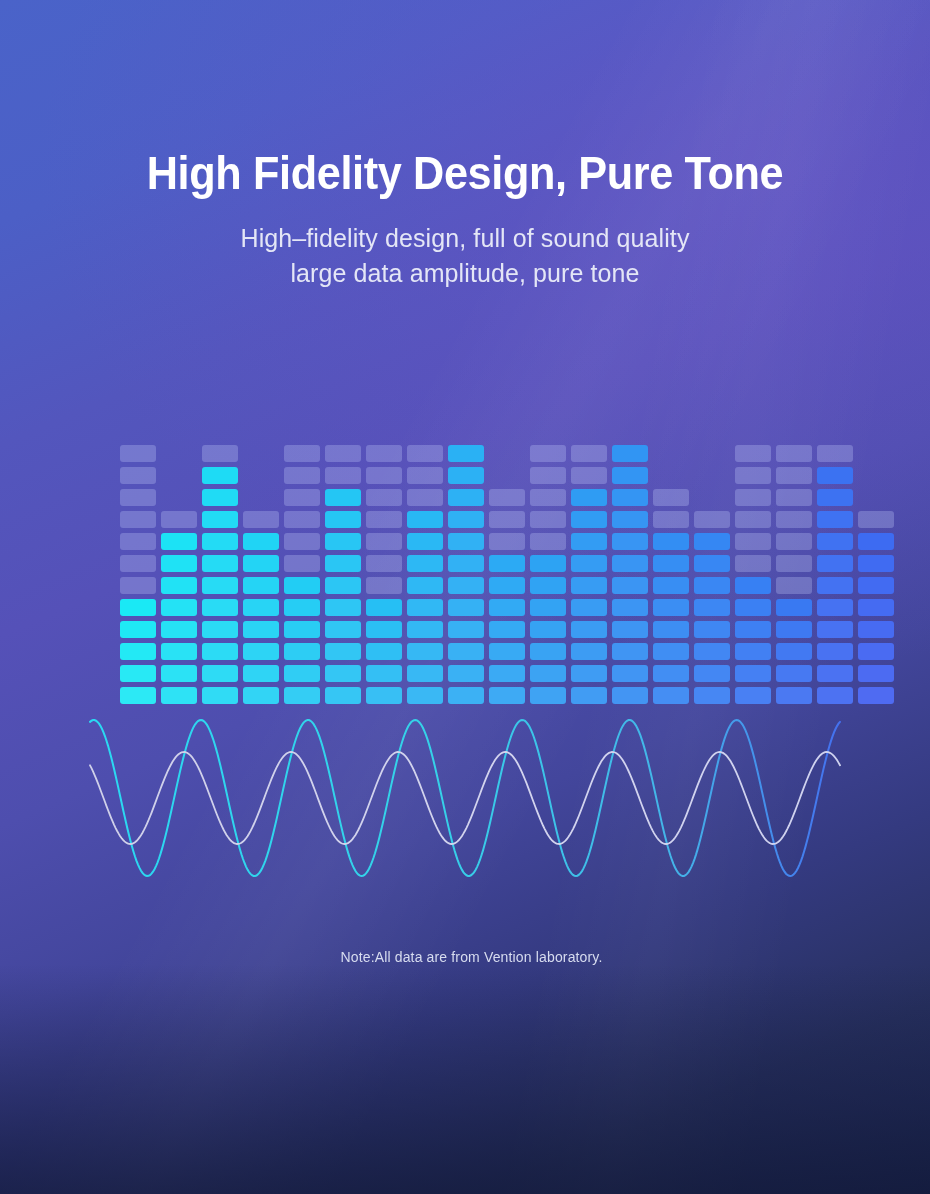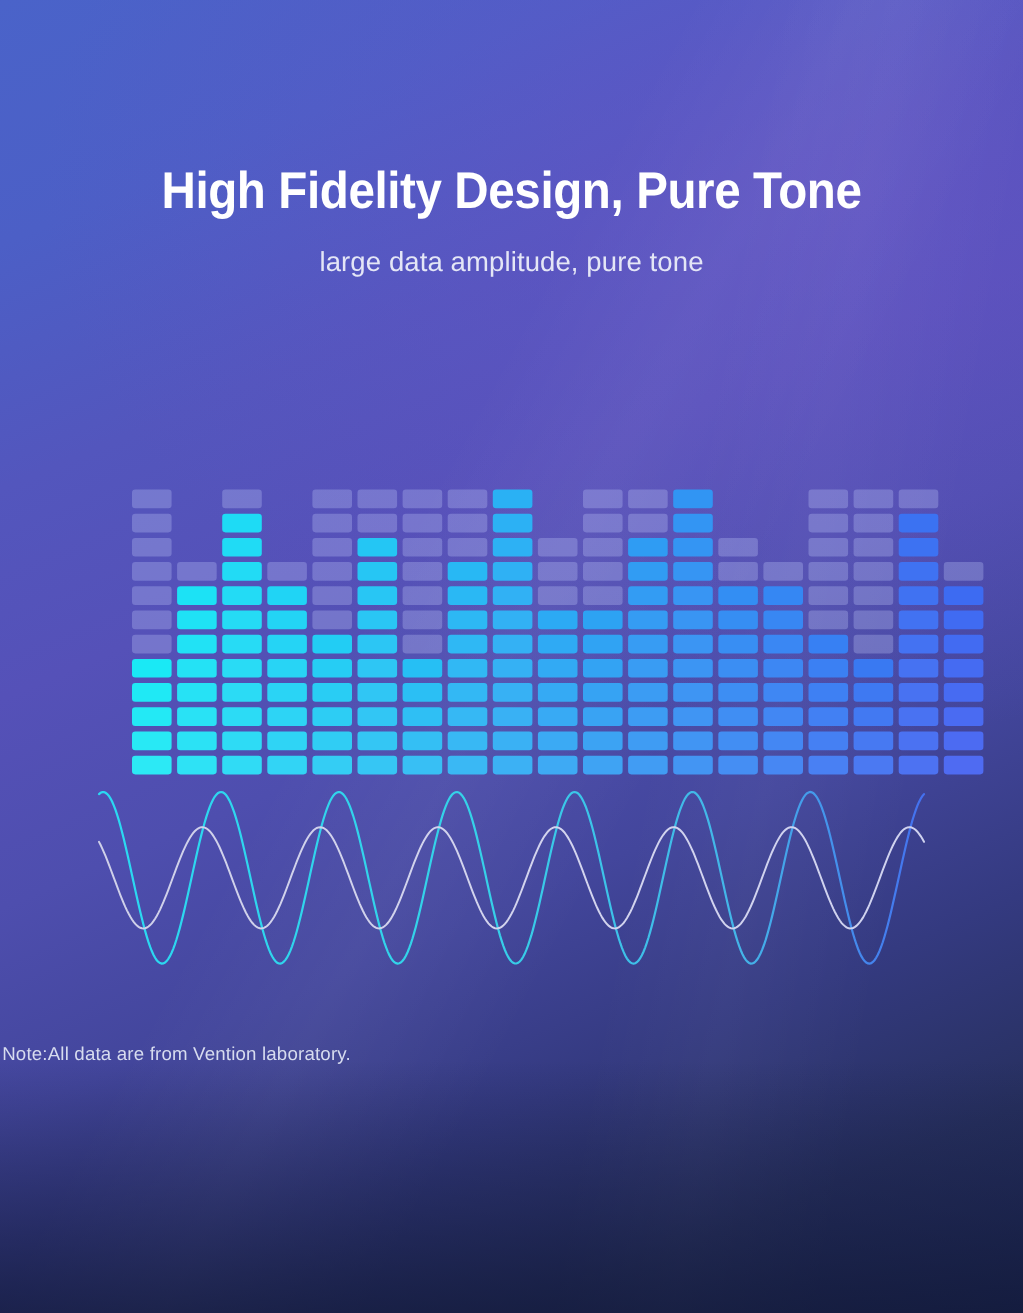--- a/index.html
+++ b/index.html
@@ -79,36 +79,38 @@
     border-radius:3px;
     margin-top:5px;
   }
   .eq-cell.dim { opacity:0.30; }
 
   
   #wave { position:absolute; left:80px; top:700px; width:770px; height:195px; }
 
   
   #note {
-    position:absolute; left:2px; right:0; top:949px;
-    font-size:17px;
+    position:absolute; left:13px; right:0; top:949px;
+    text-align:center;
+    font-size:14px;
     color:#d7dcef;
     letter-spacing:0.15px;
   }
 </style>
 </head>
 <body>
 
 <div id="page">
 
   <div class="sheen"></div>
 
   <div id="header">
     <div id="title">High Fidelity Design, Pure Tone</div>
     <div id="subtitle">
+      <div>High–fidelity design, full of sound quality</div>
       <div>large data amplitude, pure tone</div>
     </div>
   </div>
 
   <div id="eq">
       <div class="eq-col" style="left: 25px; height: 264px;">
         <div class="eq-cell" style="background: rgb(44, 233, 245);"></div>
         <div class="eq-cell" style="background: rgb(40, 233, 245);"></div>
         <div class="eq-cell" style="background: rgb(35, 233, 245);"></div>
         <div class="eq-cell" style="background: rgb(31, 233, 245);"></div>

